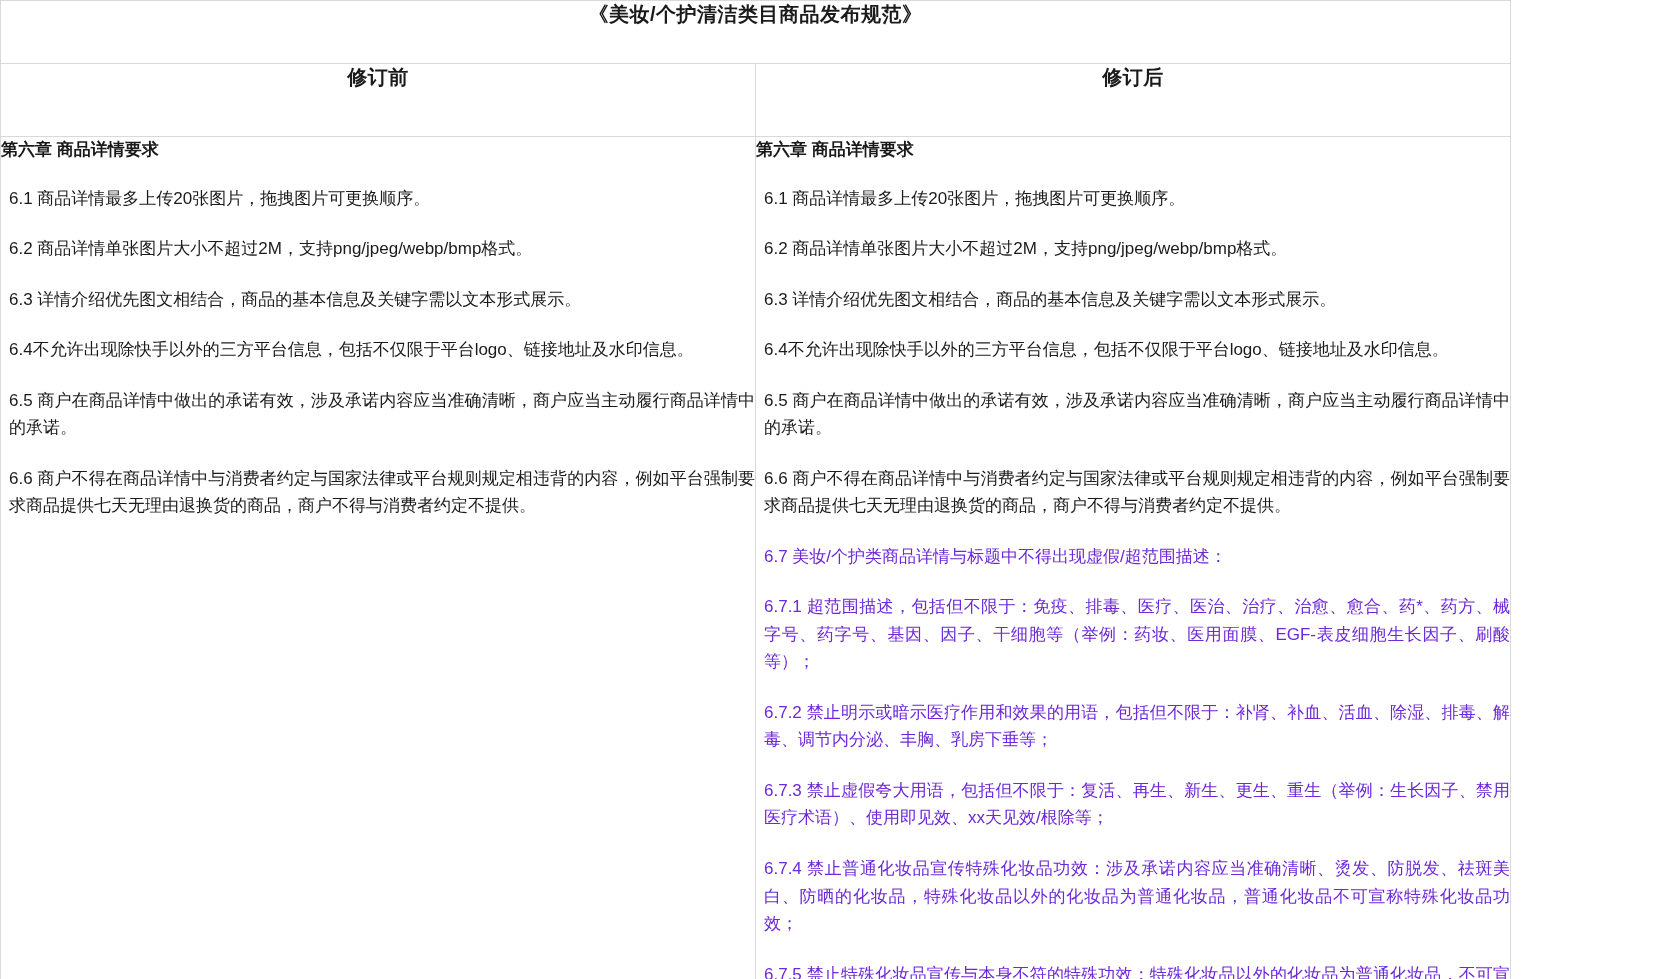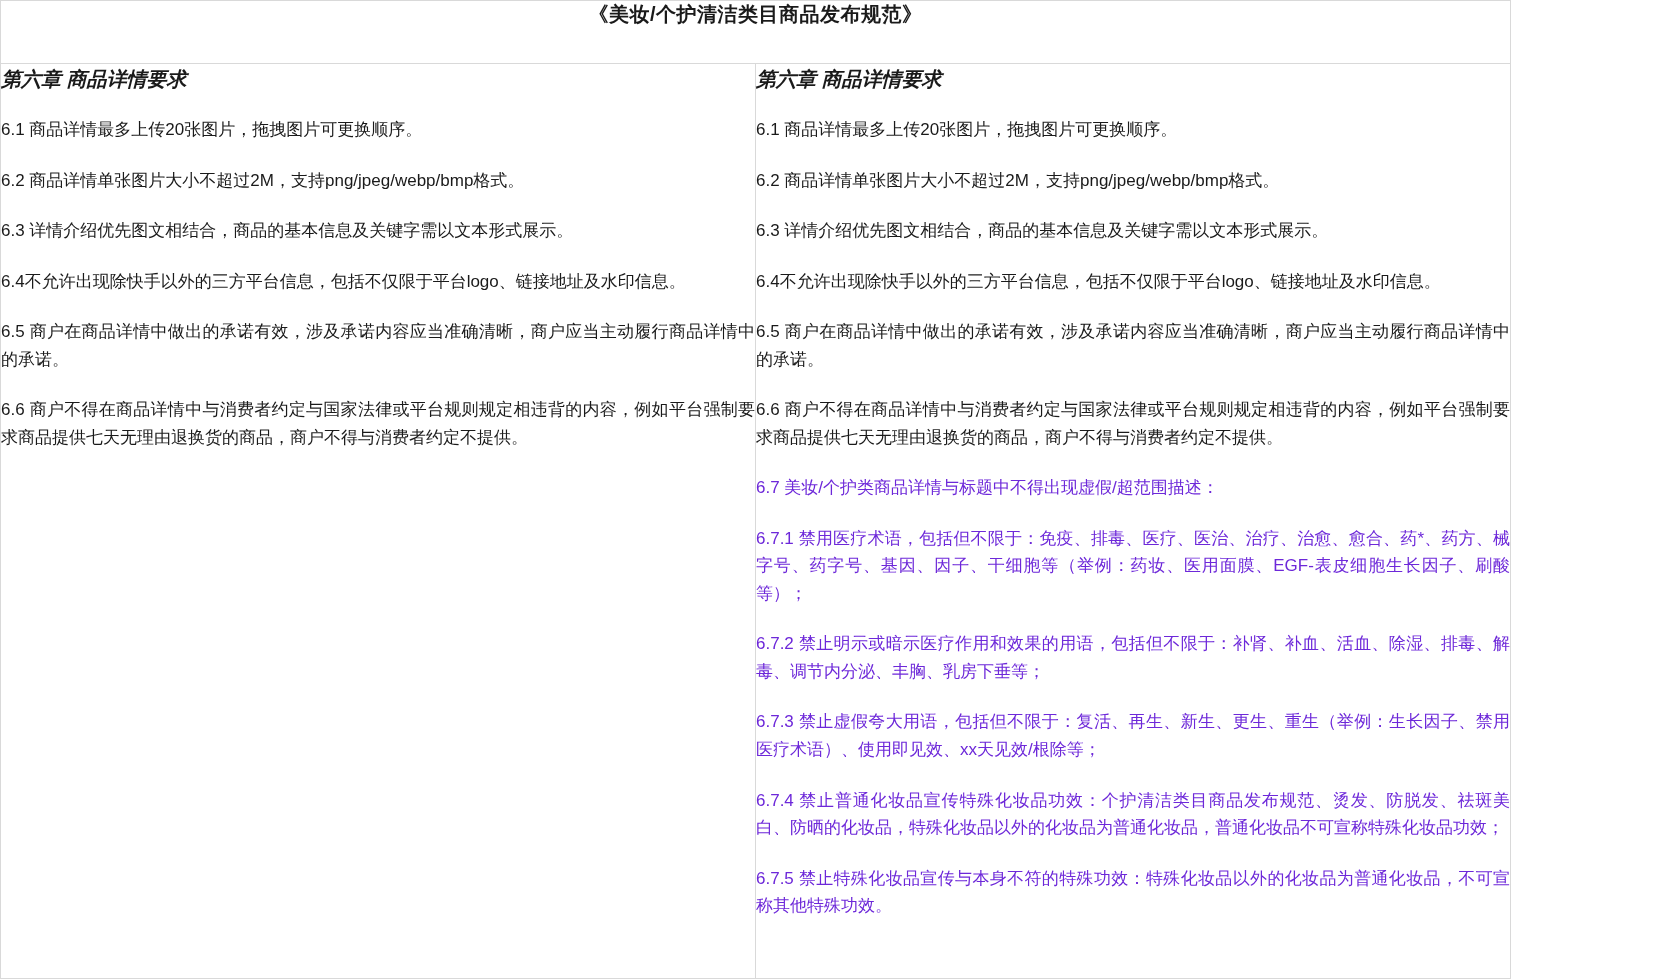--- a/index.html
+++ b/index.html
@@ -44,48 +44,51 @@
   }
   .body-cell {
     padding: 18px 16px 16px 16px;
     vertical-align: top;
   }
   .col-left  { width: 724px; }
   .col-right { width: 949px; }
 
   .chapter-heading {
     font-weight: bold;
-    font-size: 20px;
+    font-size: 17px;
     color: #1a1a1a;
     margin: 0 0 22px 0;
     line-height: 1.5;
-    font-style: italic;
   }
   p.clause {
     font-size: 17px;
     line-height: 1.62;
     color: #1a1a1a;
-    margin: 0 0 23px 0;
+    margin: 0 0 23px 8px;
     text-align: justify;
     word-break: break-all;
   }
   p.clause.red {
     color: #6d28d9;
   }
   p.clause:last-child {
     margin-bottom: 0;
   }
 </style>
 </head>
 <body>
 
 <table class="doc-table">
   <tbody>
     <tr>
       <td class="title-cell" colspan="2">《美妆/个护清洁类目商品发布规范》</td>
+    </tr>
+    <tr>
+      <td class="header-cell col-left">修订前</td>
+      <td class="header-cell col-right">修订后</td>
     </tr>
     <tr>
       <td class="body-cell col-left">
         <div class="chapter-heading">第六章 商品详情要求</div>
         <div id="before-clauses">
             <p class="clause">6.1 商品详情最多上传20张图片，拖拽图片可更换顺序。</p>
             <p class="clause">6.2 商品详情单张图片大小不超过2M，支持png/jpeg/webp/bmp格式。</p>
             <p class="clause">6.3 详情介绍优先图文相结合，商品的基本信息及关键字需以文本形式展示。</p>
             <p class="clause">6.4不允许出现除快手以外的三方平台信息，包括不仅限于平台logo、链接地址及水印信息。</p>
             <p class="clause">6.5 商户在商品详情中做出的承诺有效，涉及承诺内容应当准确清晰，商户应当主动履行商品详情中的承诺。</p>
@@ -95,22 +98,22 @@
       <td class="body-cell col-right">
         <div class="chapter-heading">第六章 商品详情要求</div>
         <div id="after-clauses">
             <p class="clause">6.1 商品详情最多上传20张图片，拖拽图片可更换顺序。</p>
             <p class="clause">6.2 商品详情单张图片大小不超过2M，支持png/jpeg/webp/bmp格式。</p>
             <p class="clause">6.3 详情介绍优先图文相结合，商品的基本信息及关键字需以文本形式展示。</p>
             <p class="clause">6.4不允许出现除快手以外的三方平台信息，包括不仅限于平台logo、链接地址及水印信息。</p>
             <p class="clause">6.5 商户在商品详情中做出的承诺有效，涉及承诺内容应当准确清晰，商户应当主动履行商品详情中的承诺。</p>
             <p class="clause">6.6 商户不得在商品详情中与消费者约定与国家法律或平台规则规定相违背的内容，例如平台强制要求商品提供七天无理由退换货的商品，商户不得与消费者约定不提供。</p>
             <p class="clause red">6.7 美妆/个护类商品详情与标题中不得出现虚假/超范围描述：</p>
-            <p class="clause red">6.7.1 禁用医疗术语，包括但不限于：免疫、排毒、医疗、医治、治疗、治愈、愈合、药*、药方、械字号、药字号、基因、因子、干细胞等（举例：药妆、医用面膜、EGF-表皮细胞生长因子、刷酸等）；</p>
+            <p class="clause red">6.7.1 超范围描述，包括但不限于：免疫、排毒、医疗、医治、治疗、治愈、愈合、药*、药方、械字号、药字号、基因、因子、干细胞等（举例：药妆、医用面膜、EGF-表皮细胞生长因子、刷酸等）；</p>
             <p class="clause red">6.7.2 禁止明示或暗示医疗作用和效果的用语，包括但不限于：补肾、补血、活血、除湿、排毒、解毒、调节内分泌、丰胸、乳房下垂等；</p>
             <p class="clause red">6.7.3 禁止虚假夸大用语，包括但不限于：复活、再生、新生、更生、重生（举例：生长因子、禁用医疗术语）、使用即见效、xx天见效/根除等；</p>
-            <p class="clause red">6.7.4 禁止普通化妆品宣传特殊化妆品功效：个护清洁类目商品发布规范、烫发、防脱发、祛斑美白、防晒的化妆品，特殊化妆品以外的化妆品为普通化妆品，普通化妆品不可宣称特殊化妆品功效；</p>
+            <p class="clause red">6.7.4 禁止普通化妆品宣传特殊化妆品功效：涉及承诺内容应当准确清晰、烫发、防脱发、祛斑美白、防晒的化妆品，特殊化妆品以外的化妆品为普通化妆品，普通化妆品不可宣称特殊化妆品功效；</p>
             <p class="clause red">6.7.5 禁止特殊化妆品宣传与本身不符的特殊功效：特殊化妆品以外的化妆品为普通化妆品，不可宣称其他特殊功效。</p>
           </div>
       </td>
     </tr>
   </tbody>
 </table>
 
 </body></html>

